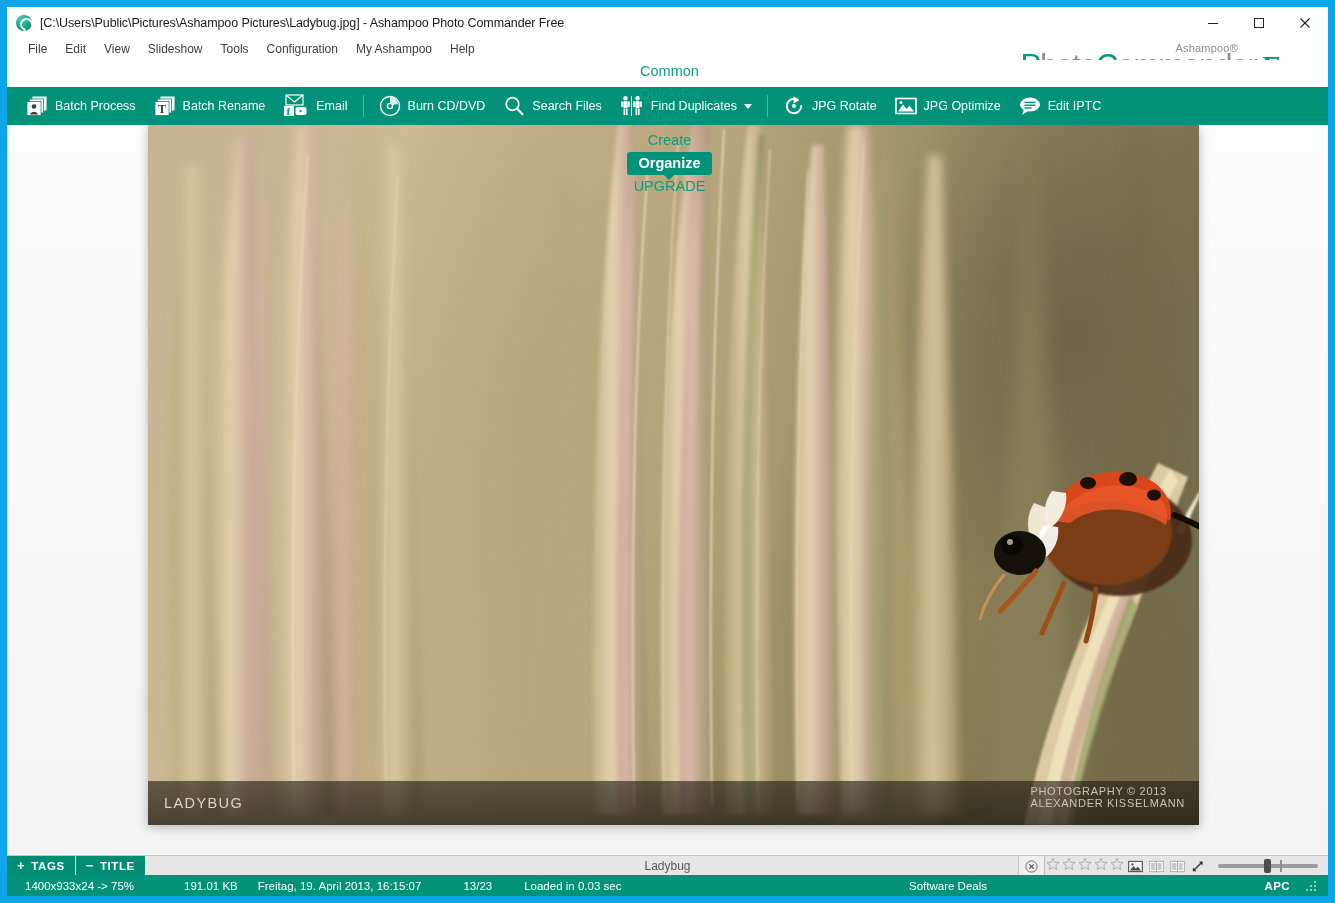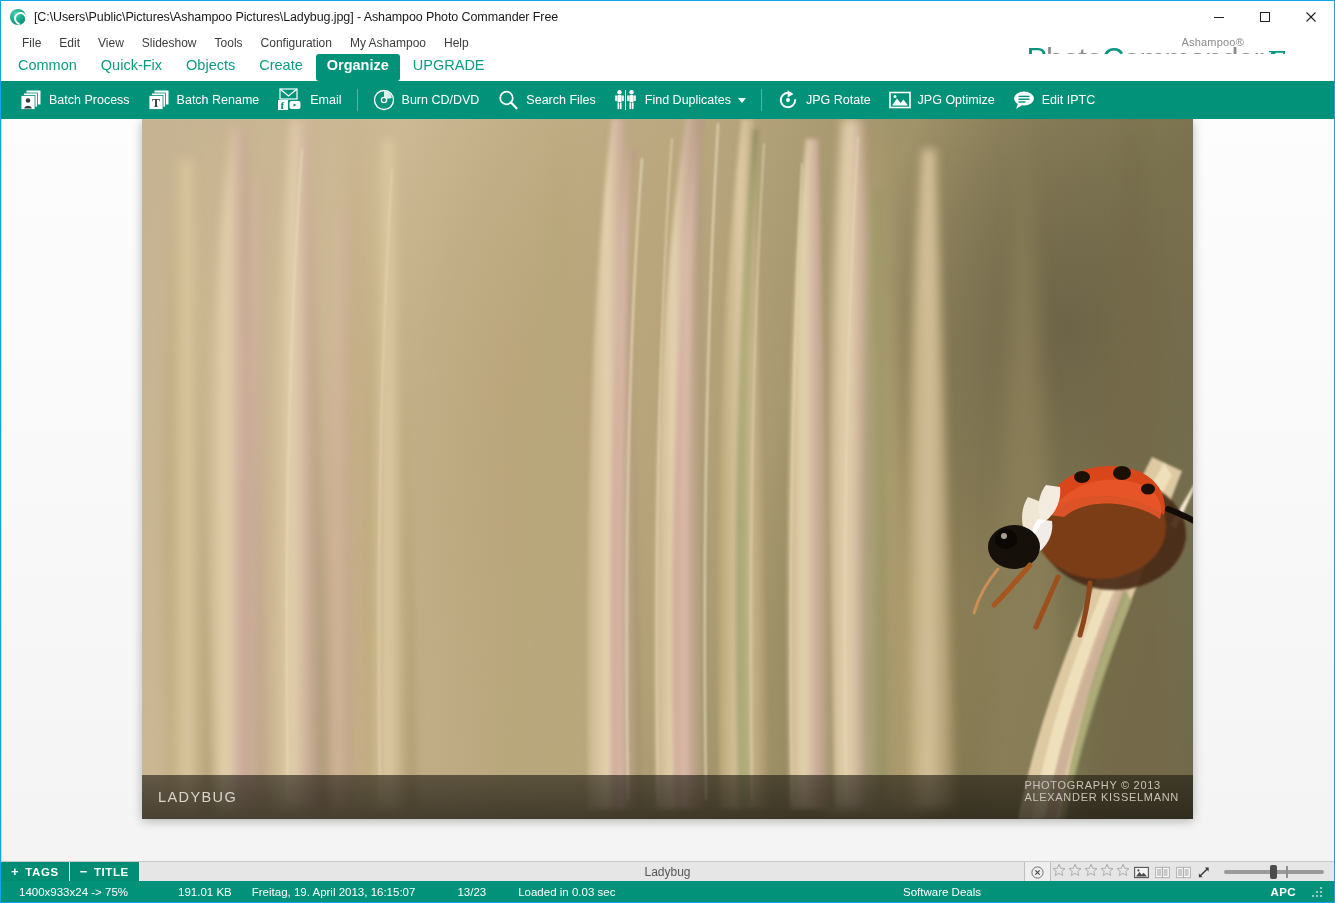--- a/index.html
+++ b/index.html
@@ -8,21 +8,21 @@
     width: 1335px; height: 903px;
     overflow: hidden;
     font-family: "Liberation Sans", sans-serif;
     background: #ffffff;
   }
   .app {
     width: 1335px; height: 903px;
     display: flex; flex-direction: column;
     position: relative;
     background: #ffffff;
-    border: 1px solid #0ea5e9;
+    border: 7px solid #0ea5e9;
   }
 
   
   .titlebar {
     height: 31px; min-height: 31px;
     display: flex; align-items: center;
     background: #ffffff;
     position: relative;
   }
   .app-icon {
@@ -90,24 +90,24 @@
     color: #089680; font-style: italic;
     font-family: "Liberation Serif", serif;
     font-size: 30px; font-weight: bold;
     letter-spacing: -0.5px;
     margin-left: 3px;
   }
 
   
   .ribbon-tabs {
     height: 27px; min-height: 27px;
-    display: flex; 
+    display: flex; align-items: center;
     background: #ffffff;
     padding-left: 6px;
-    position: relative; z-index: 3;
+    position: relative; z-index: 3; flex-direction: column;
   }
   .rtab {
     font-size: 14.5px; color: #0d9c83;
     padding: 3px 11px 4px 11px;
     margin-right: 2px;
     white-space: nowrap;
     border-radius: 3px;
     position: relative;
   }
   .rtab.active {

